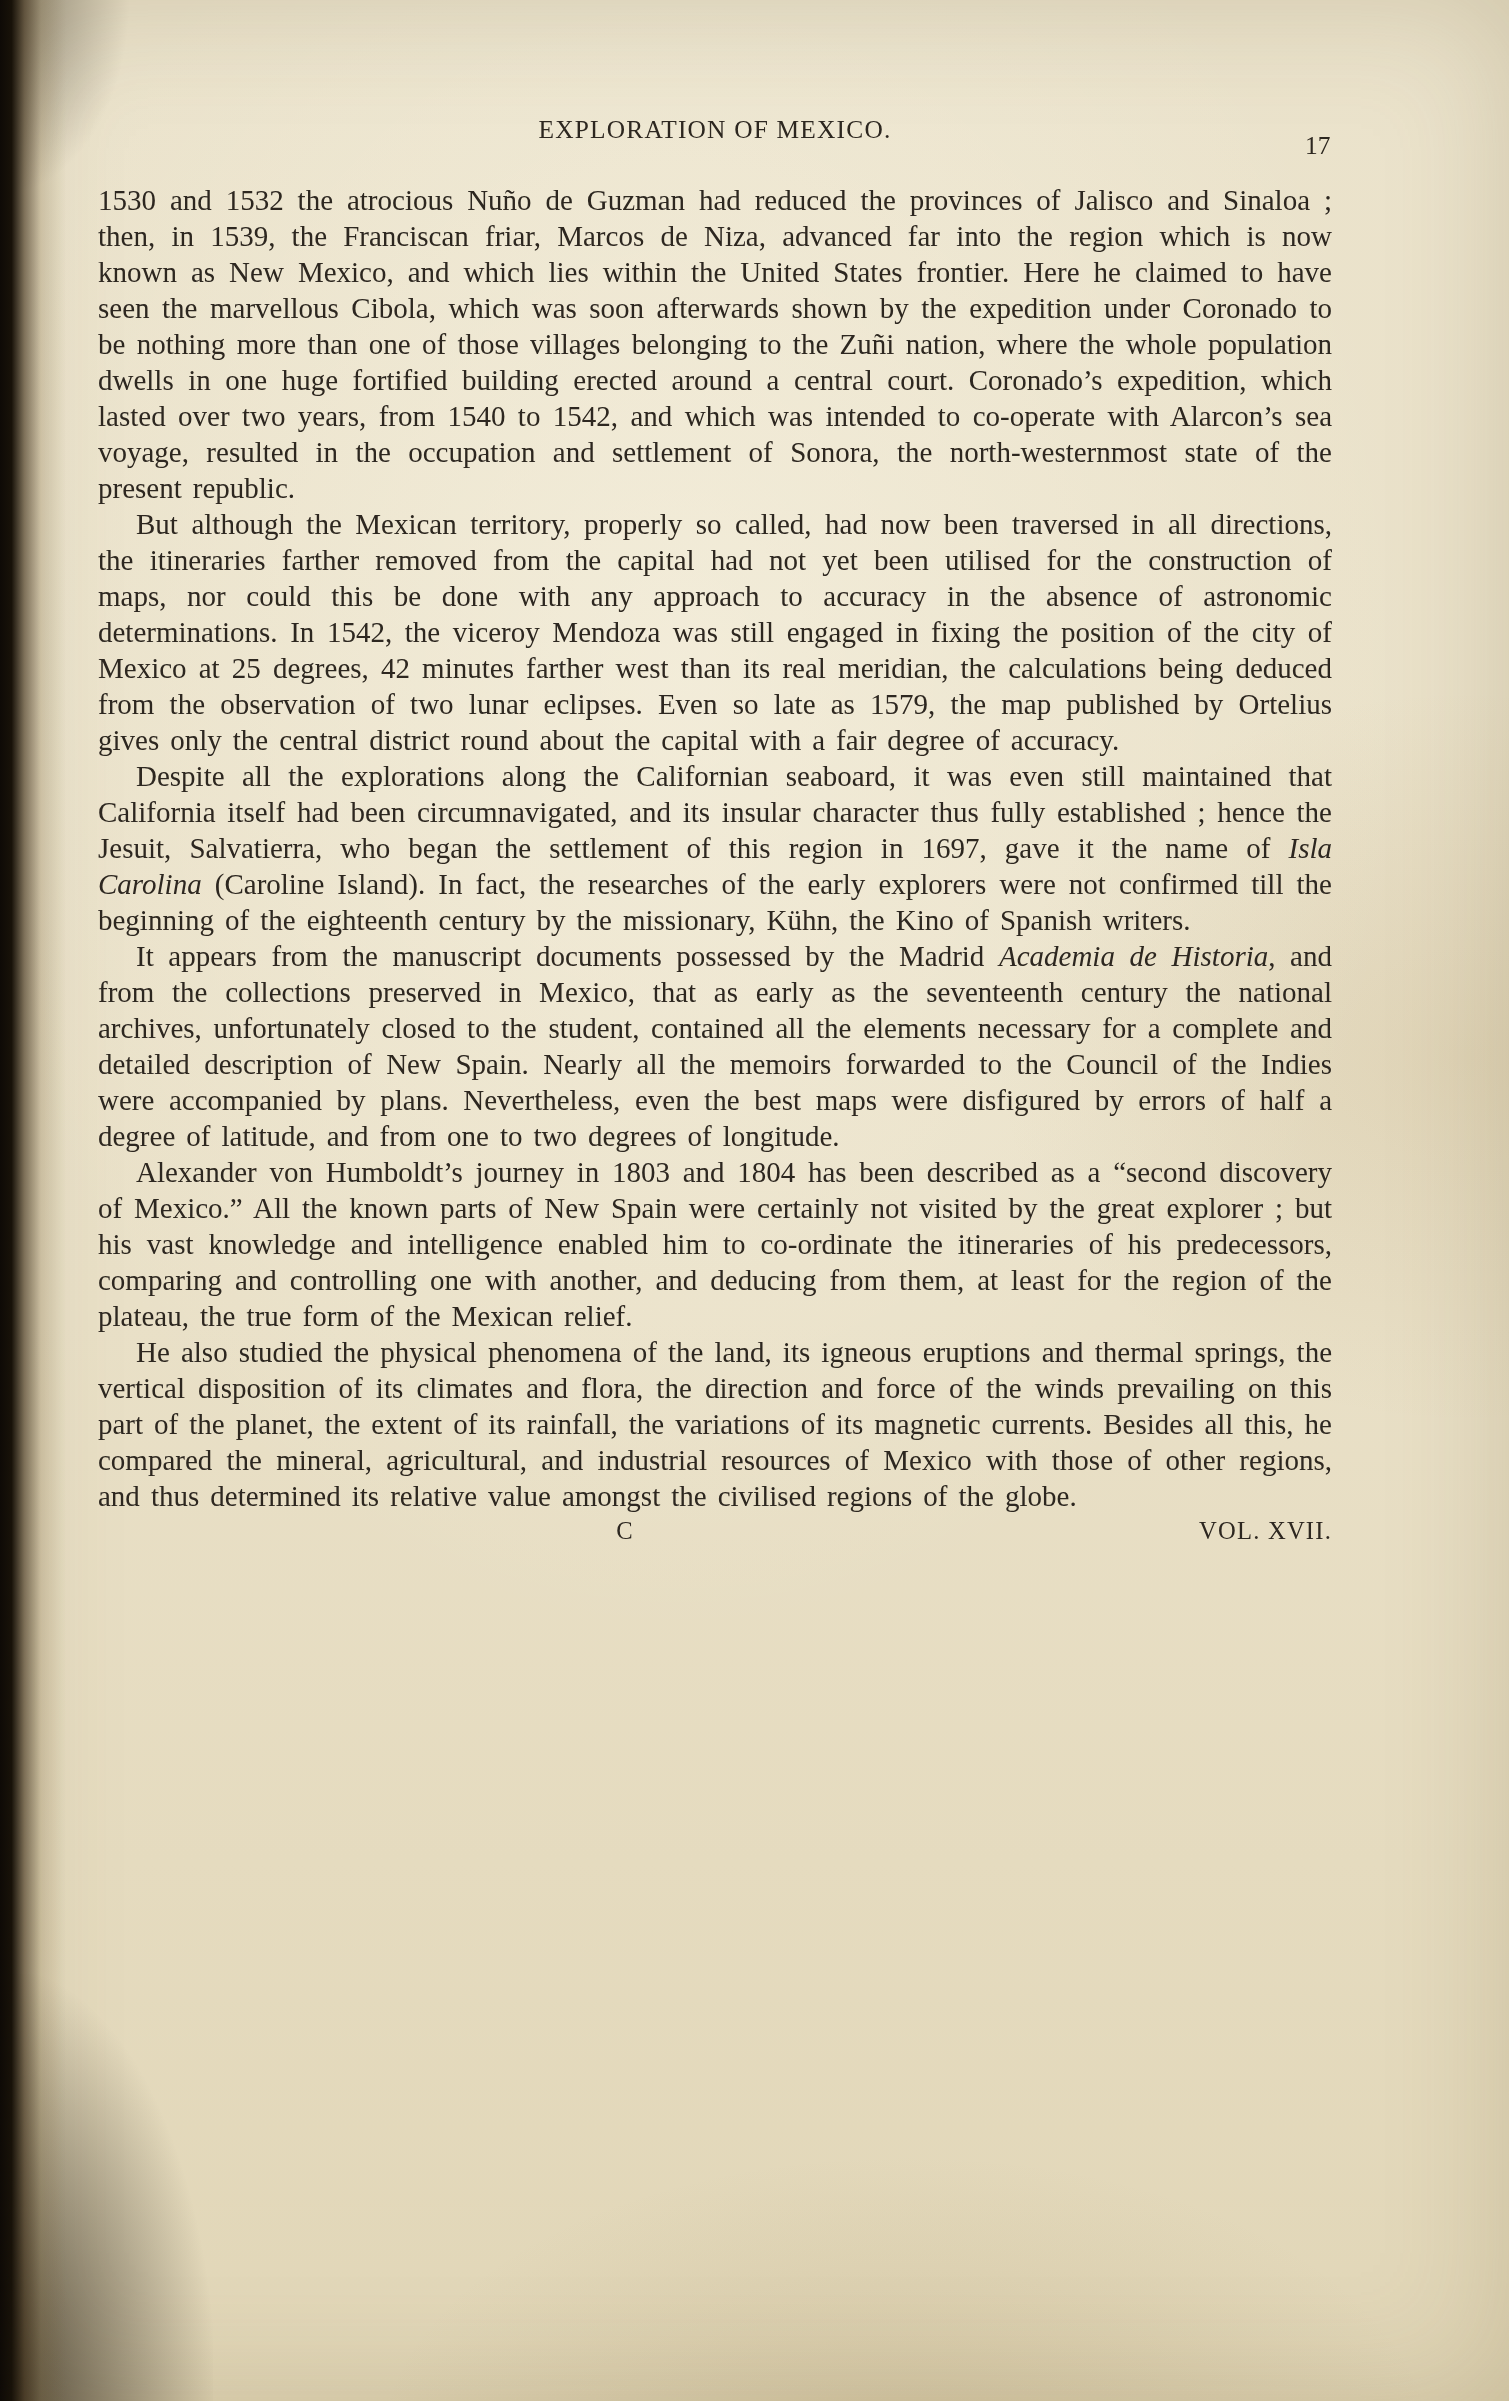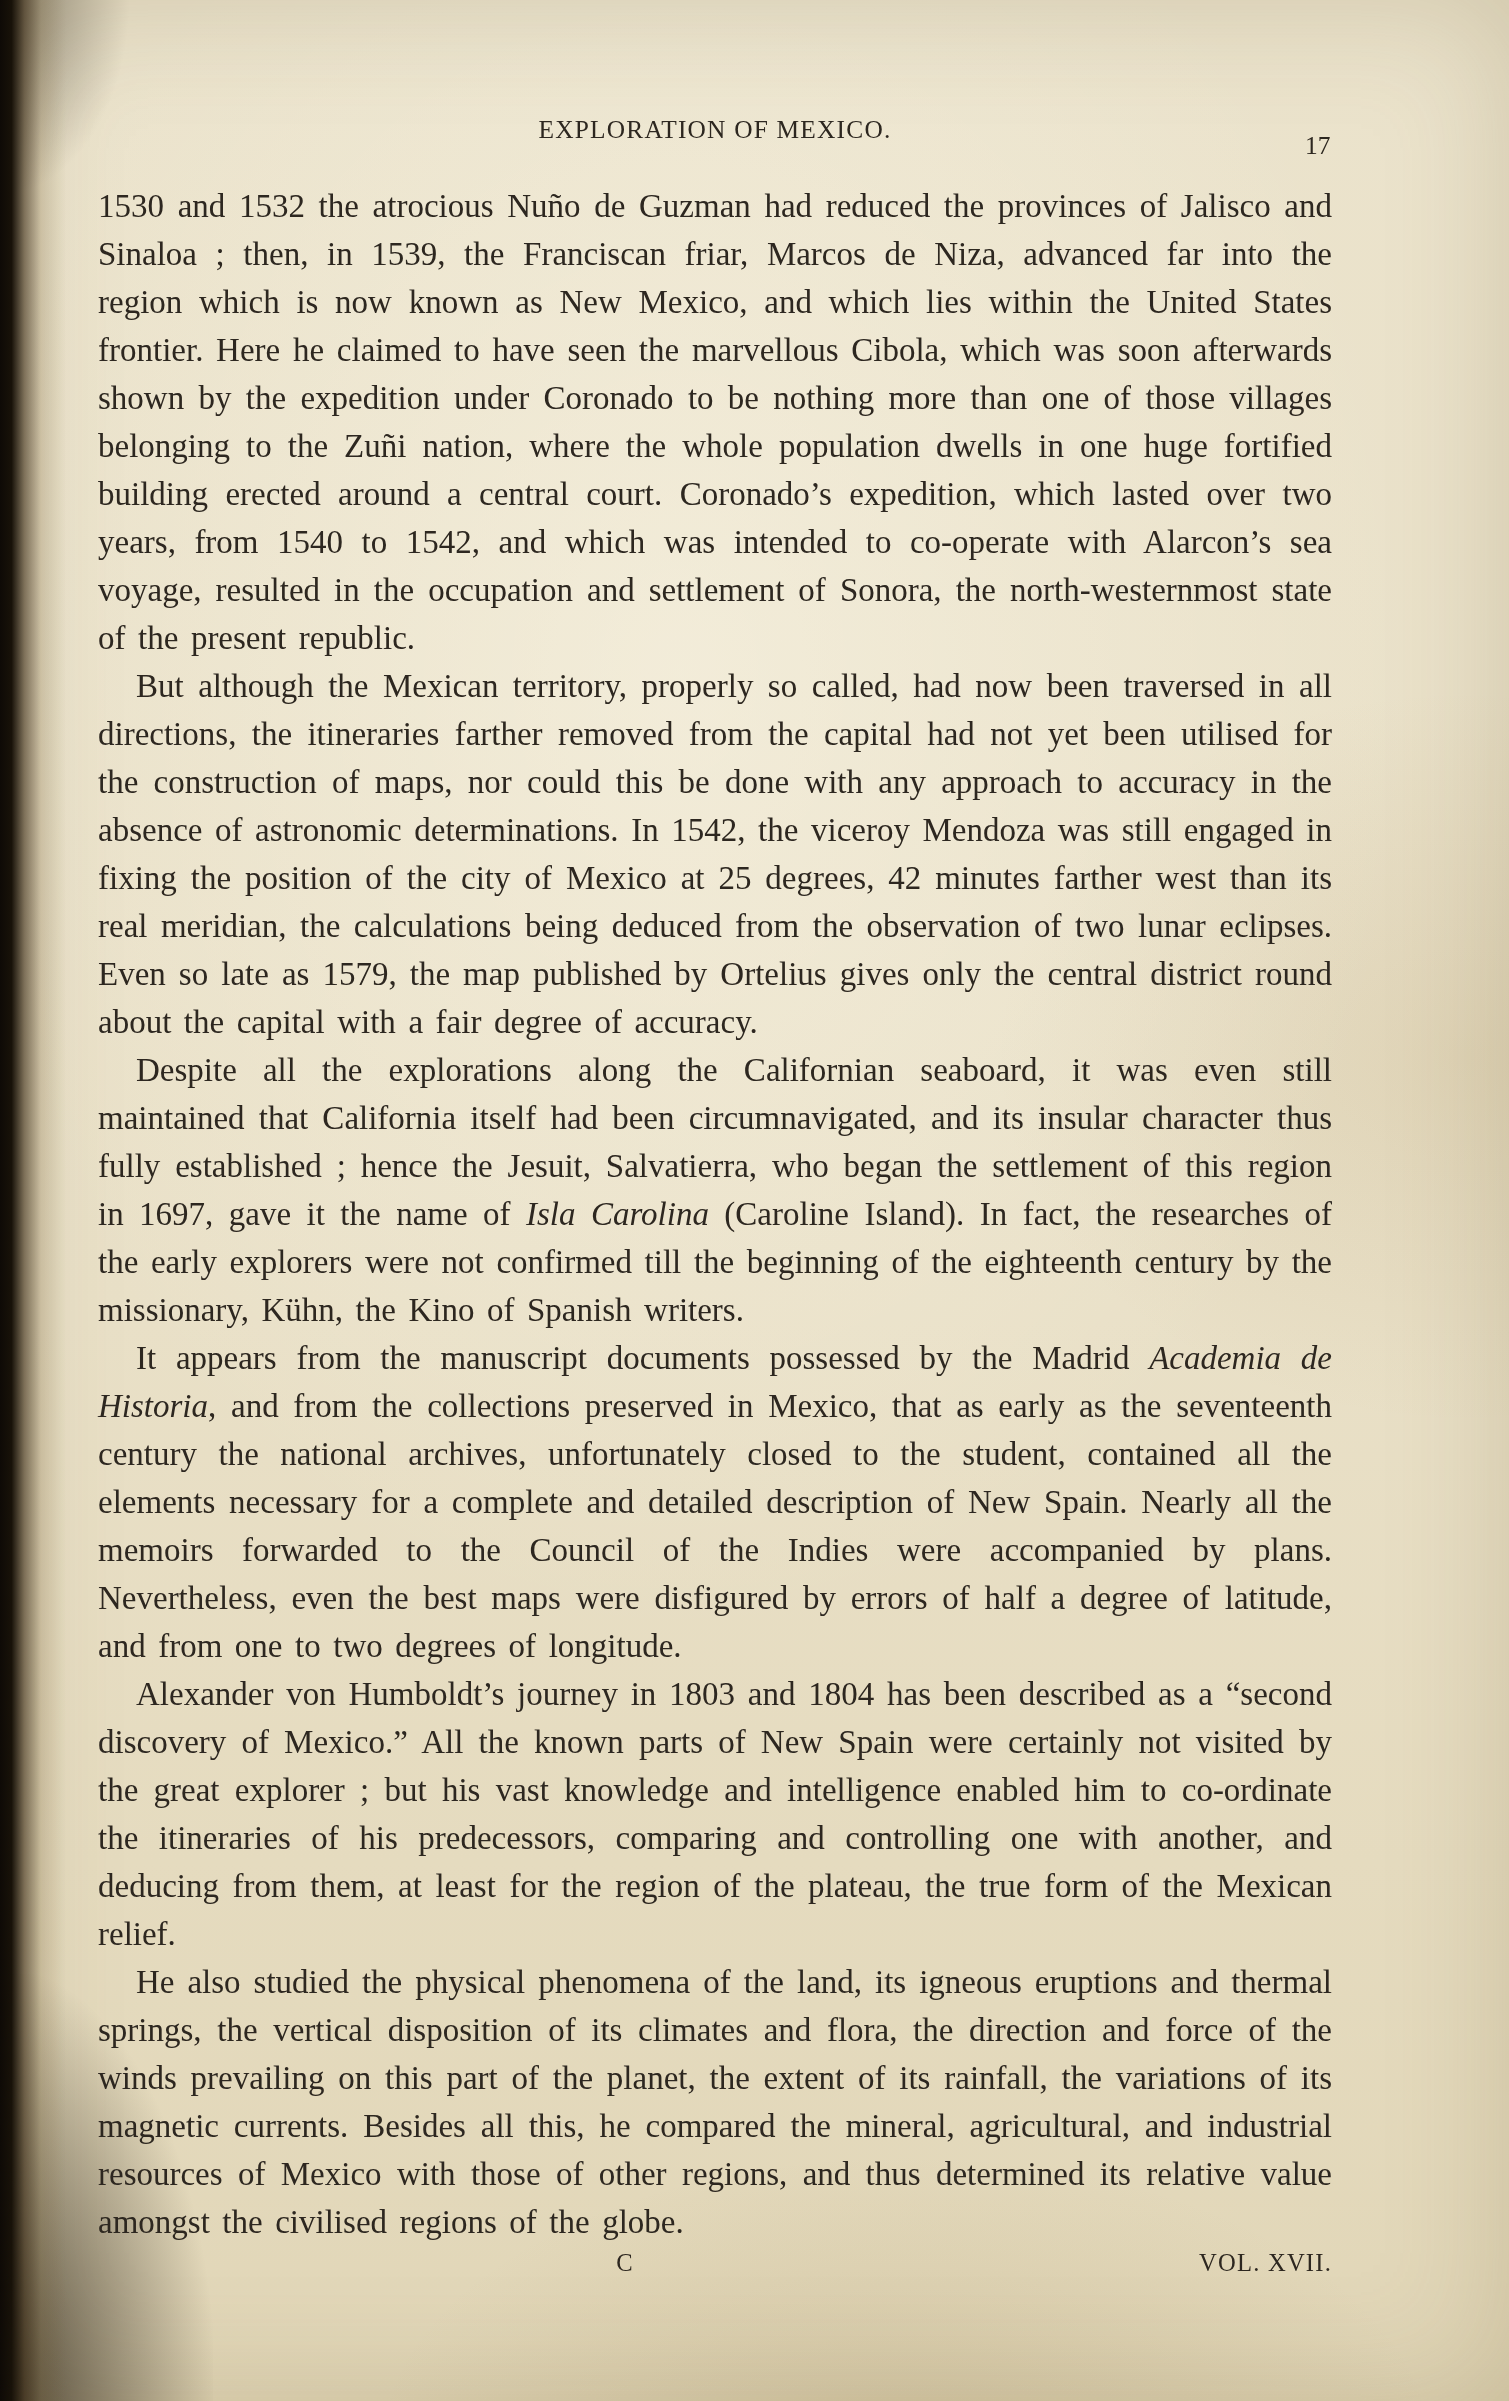--- a/index.html
+++ b/index.html
@@ -86,22 +86,22 @@
 
   .page-num {
     position: absolute;
     right: 1.6px;
     top: 16px;
     letter-spacing: 0;
   }
 
   .body-text .para {
     text-align: justify;
-    font-size: 33px;
-    line-height: 48px;
+    font-size: 29px;
+    line-height: 36px;
     word-spacing: 0.13em;
     color: var(--ink);
   }
 
   .body-text .para.indent {
     text-indent: 38px;
   }
 
   .italic { font-style: italic; }
 

